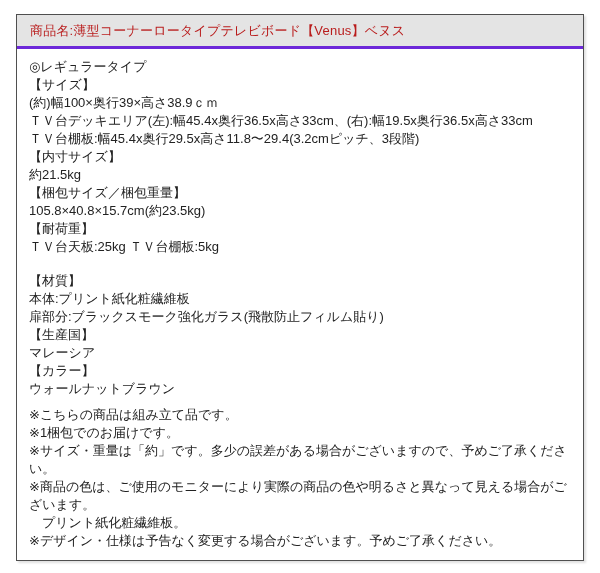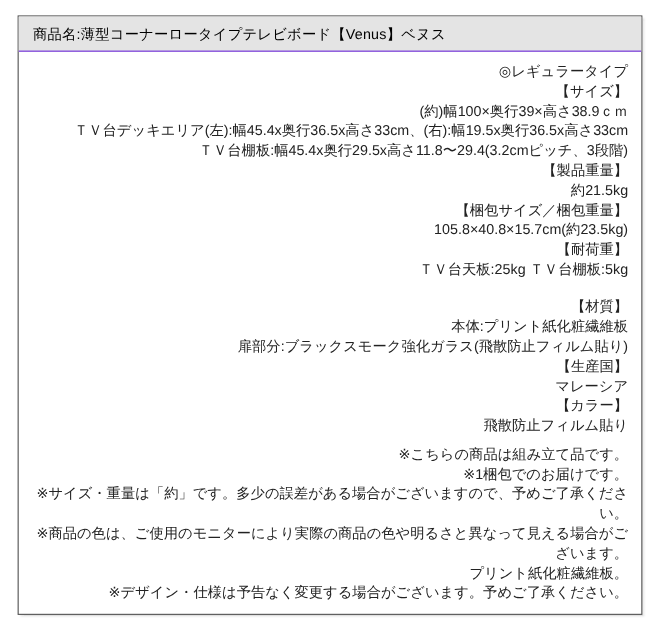--- a/index.html
+++ b/index.html
@@ -15,69 +15,68 @@
     left: 16px;
     top: 14px;
     width: 568px;
     border: 1px solid #4f4f4f;
     background: #ffffff;
     box-shadow: 2px 2px 2px rgba(0,0,0,0.12);
     box-sizing: border-box;
   }
   .spec-header {
     background: #e4e4e4;
-    border-bottom: 1px solid #6d28d9;
+    border-bottom: 3px solid #6d28d9;
     padding: 7px 13px 6px 13px;
     font-size: 13px;
-    color: #000000;
+    color: #b91c1c;
     letter-spacing: 0.2px;
   }
   .spec-body {
     padding: 9px 12px 10px 12px;
     font-size: 13px;
     line-height: 18px;
     color: #222222;
   }
   .line {
     white-space: pre-wrap;
     min-height: 18px;
-    text-align: right;
   }
   .gap-lg { height: 16px; }
   .gap-sm { height: 8px; }
 </style>
 </head>
 <body>
 
 <div class="spec-box">
   <div class="spec-header">
     <span>商品名:薄型コーナーロータイプテレビボード【Venus】ベヌス</span>
   </div>
   <div class="spec-body">
     <div class="line">◎レギュラータイプ</div>
     <div class="line">【サイズ】</div>
     <div class="line">(約)幅100×奥行39×高さ38.9ｃｍ</div>
     <div class="line">ＴＶ台デッキエリア(左):幅45.4x奥行36.5x高さ33cm、(右):幅19.5x奥行36.5x高さ33cm</div>
     <div class="line">ＴＶ台棚板:幅45.4x奥行29.5x高さ11.8〜29.4(3.2cmピッチ、3段階)</div>
-    <div class="line">【製品重量】</div>
+    <div class="line">【内寸サイズ】</div>
     <div class="line">約21.5kg</div>
     <div class="line">【梱包サイズ／梱包重量】</div>
     <div class="line">105.8×40.8×15.7cm(約23.5kg)</div>
     <div class="line">【耐荷重】</div>
     <div class="line">ＴＶ台天板:25kg ＴＶ台棚板:5kg</div>
 
     <div class="gap-lg"></div>
 
     <div class="line">【材質】</div>
     <div class="line">本体:プリント紙化粧繊維板</div>
     <div class="line">扉部分:ブラックスモーク強化ガラス(飛散防止フィルム貼り)</div>
     <div class="line">【生産国】</div>
     <div class="line">マレーシア</div>
     <div class="line">【カラー】</div>
-    <div class="line">飛散防止フィルム貼り</div>
+    <div class="line">ウォールナットブラウン</div>
 
     <div class="gap-sm"></div>
 
     <div class="line">※こちらの商品は組み立て品です。</div>
     <div class="line">※1梱包でのお届けです。</div>
     <div class="line">※サイズ・重量は「約」です。多少の誤差がある場合がございますので、予めご了承ください。</div>
     <div class="line">※商品の色は、ご使用のモニターにより実際の商品の色や明るさと異なって見える場合がございます。</div>
     <div class="line">　プリント紙化粧繊維板。</div>
     <div class="line">※デザイン・仕様は予告なく変更する場合がございます。予めご了承ください。</div>
   </div>

